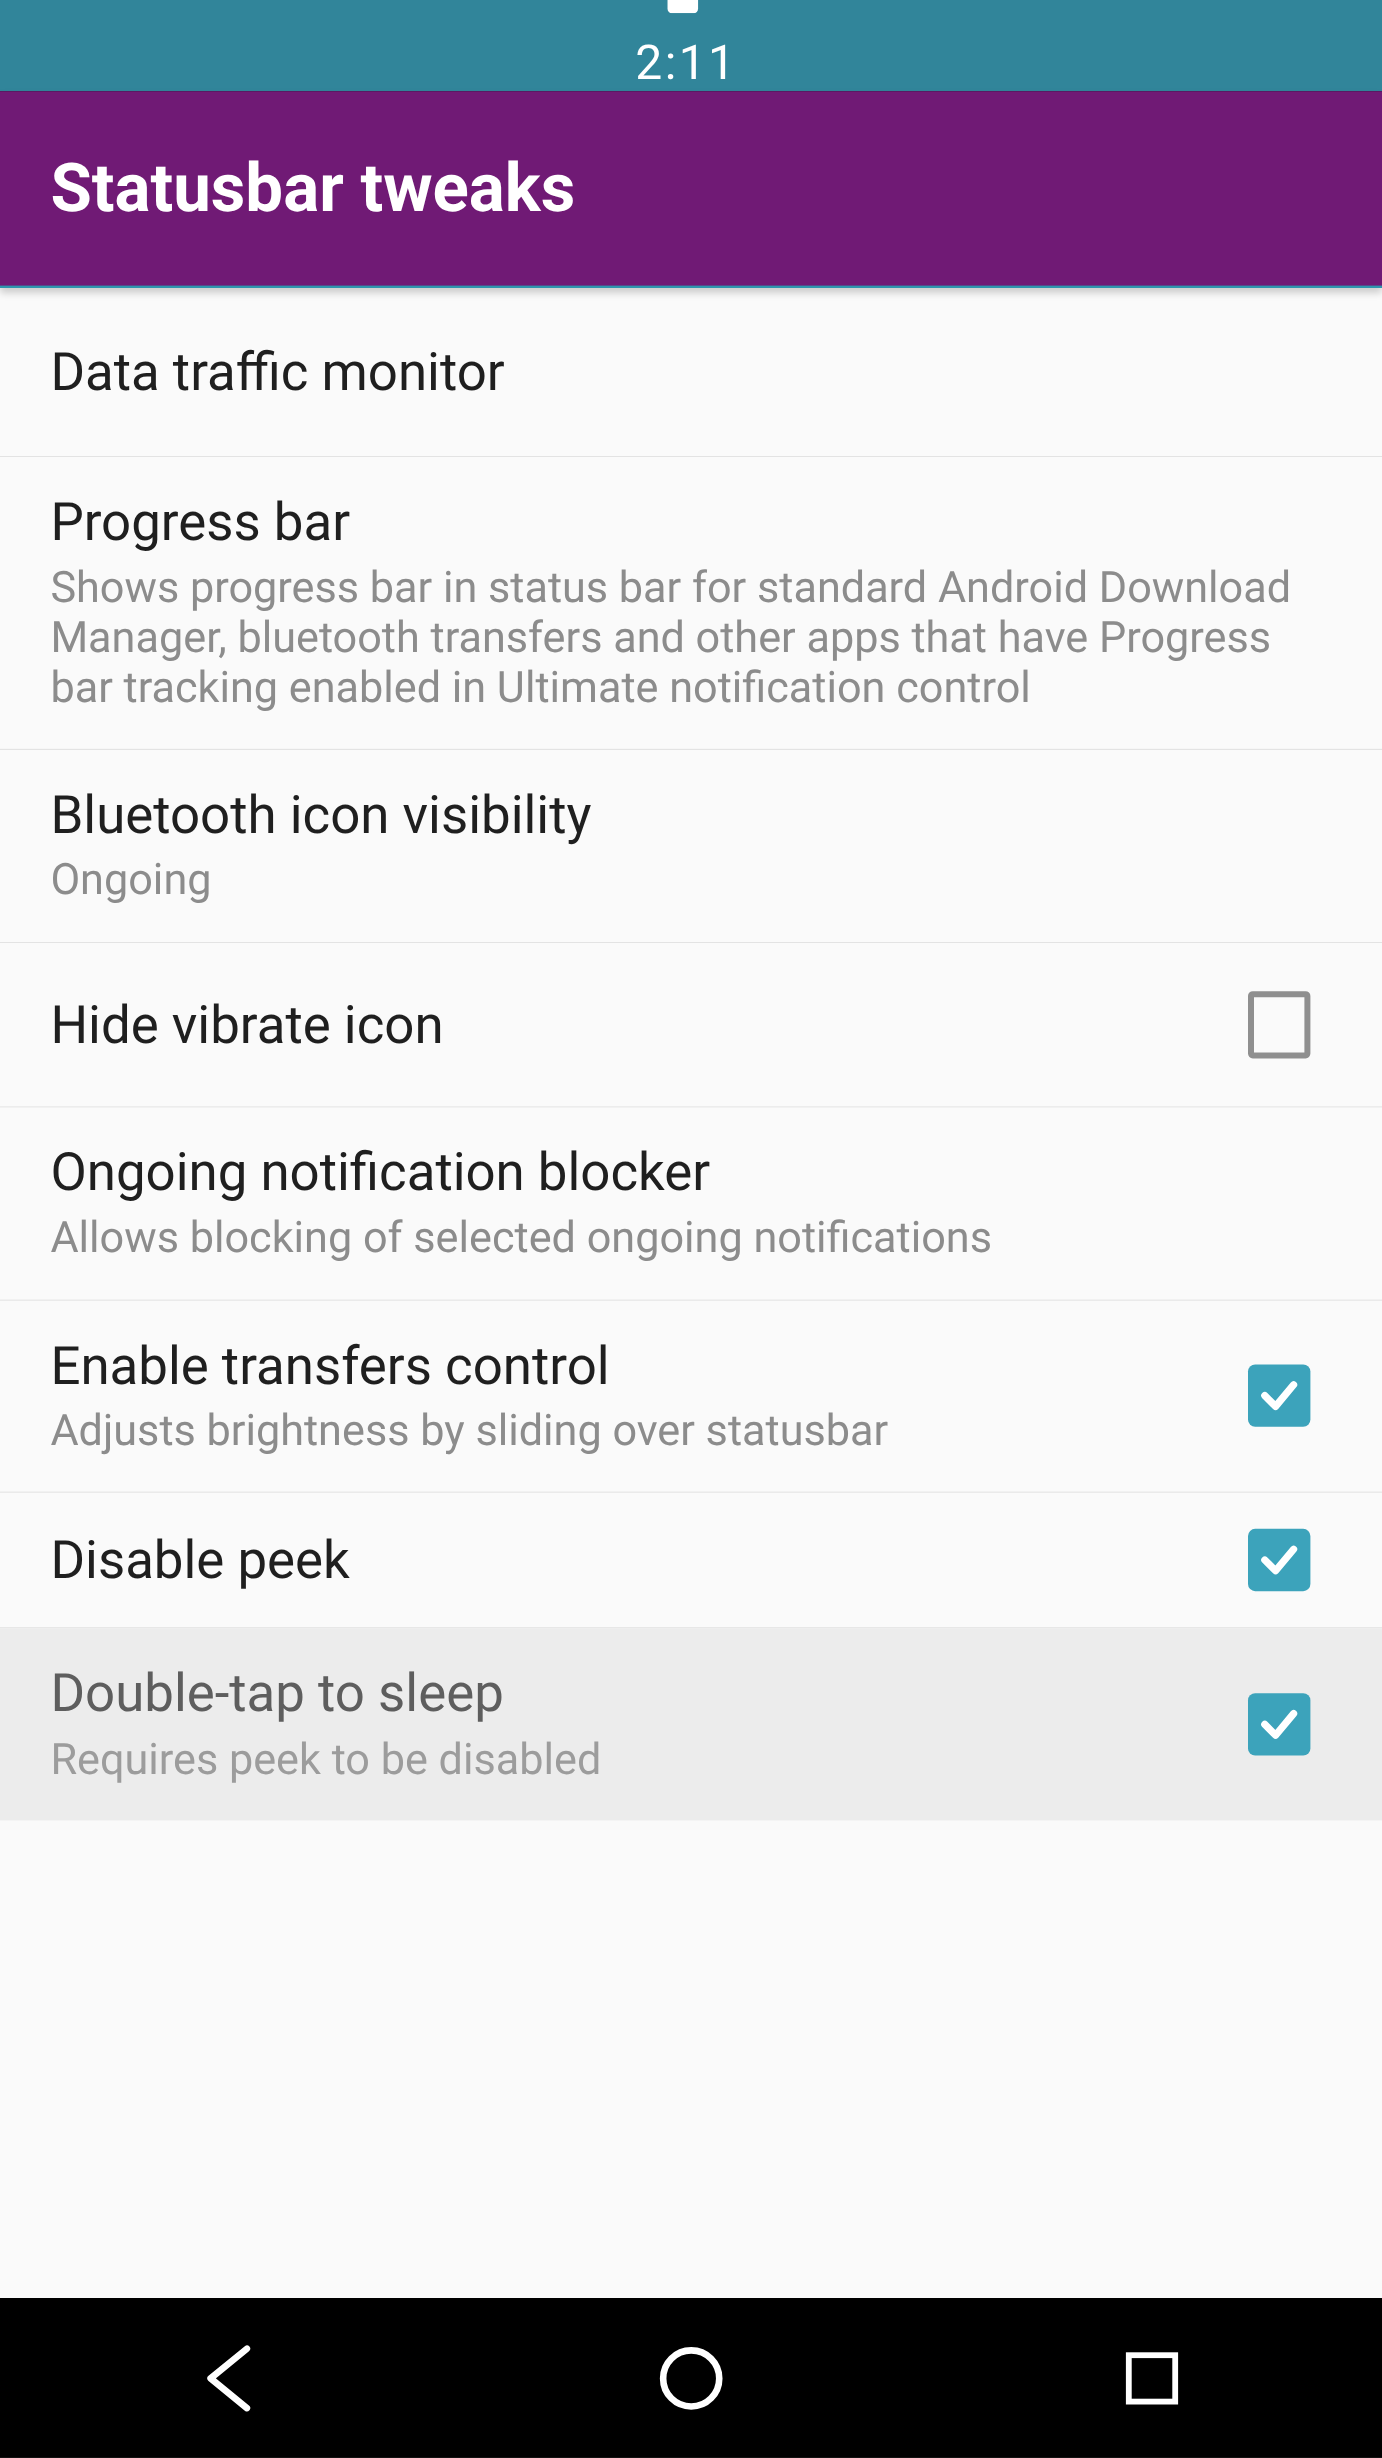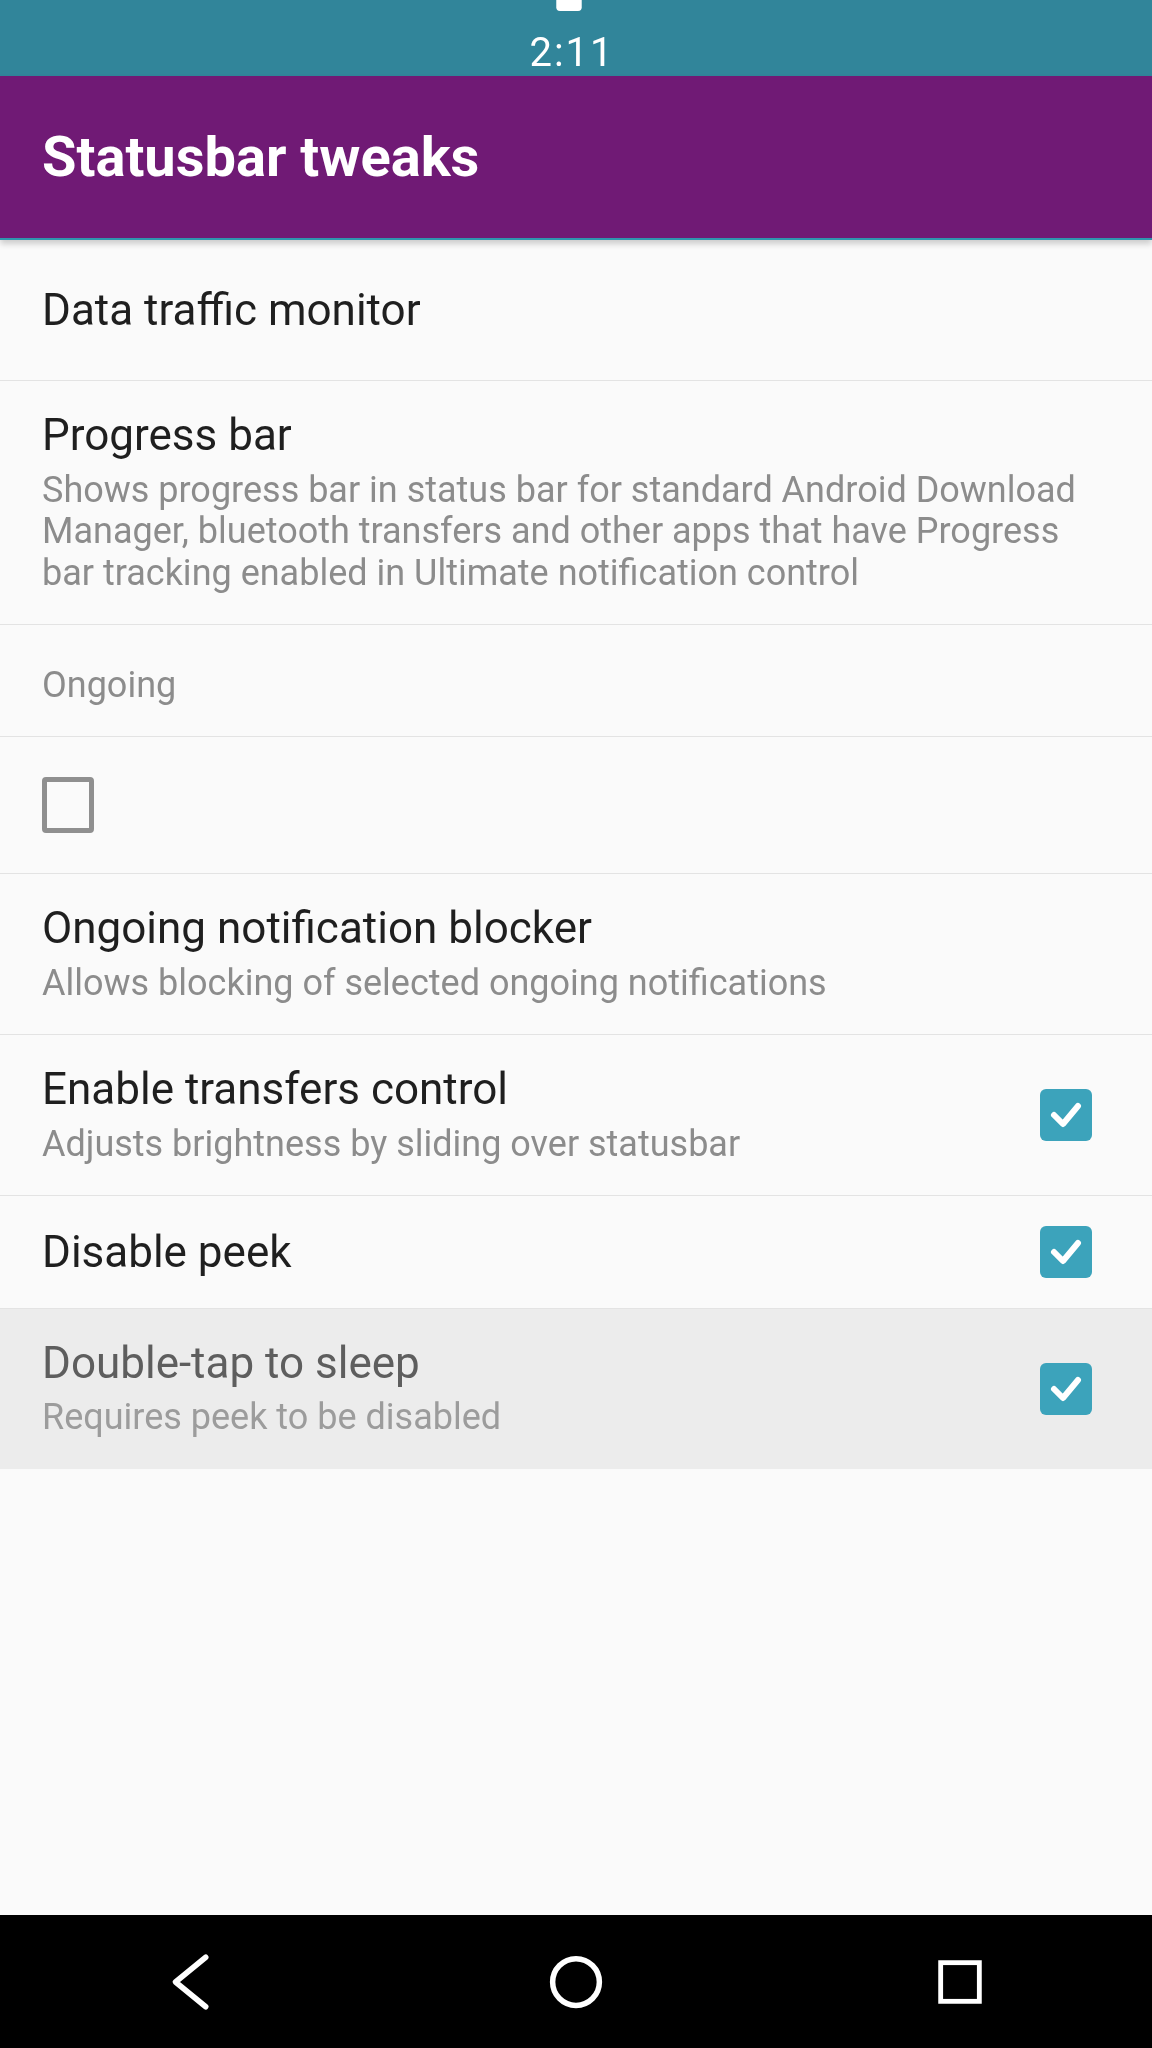--- a/index.html
+++ b/index.html
@@ -174,25 +174,29 @@
 
     <div class="row">
       <div class="texts">
         <div class="row-title">Progress bar</div>
         <div class="row-sub">Shows progress bar in status bar for standard Android Download Manager, bluetooth transfers and other apps that have Progress bar tracking enabled in Ultimate notification control</div>
       </div>
     </div>
 
     <div class="row">
       <div class="texts">
+        <div class="row-title">Bluetooth icon visibility</div>
         <div class="row-sub">Ongoing</div>
       </div>
     </div>
 
     <div class="row" style="padding-top:42px; padding-bottom:42px;">
+      <div class="texts">
+        <div class="row-title">Hide vibrate icon</div>
+      </div>
       <div class="checkbox">
         <div class="box-empty"></div>
       </div>
     </div>
 
     <div class="row">
       <div class="texts">
         <div class="row-title">Ongoing notification blocker</div>
         <div class="row-sub">Allows blocking of selected ongoing notifications</div>
       </div>

